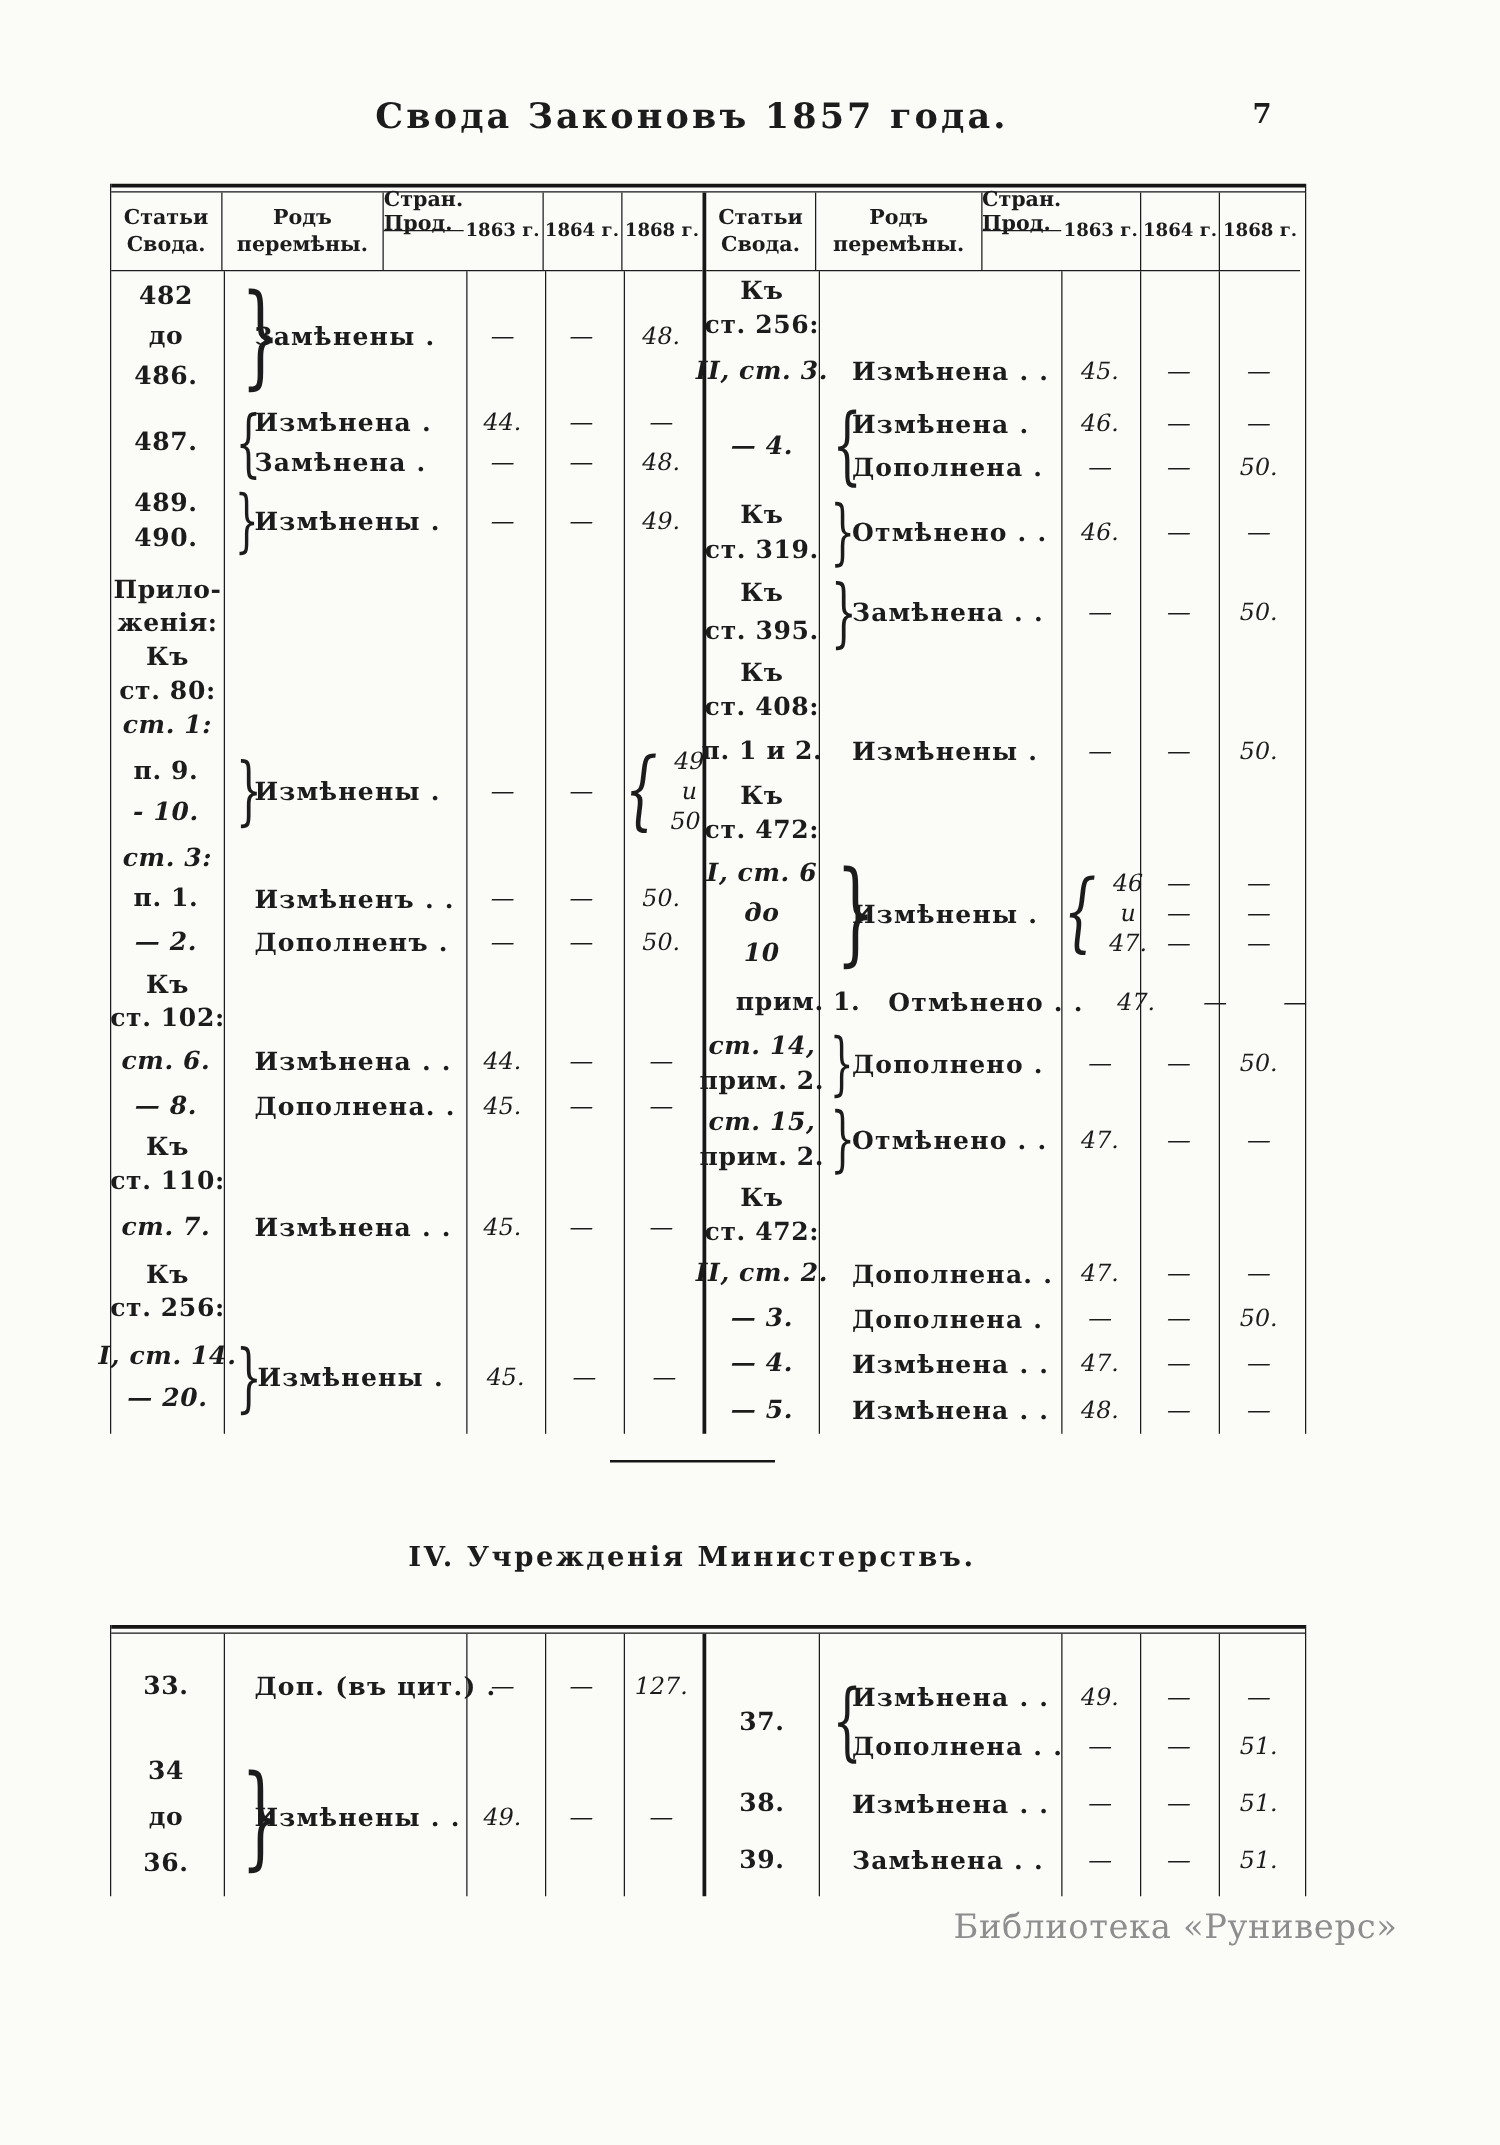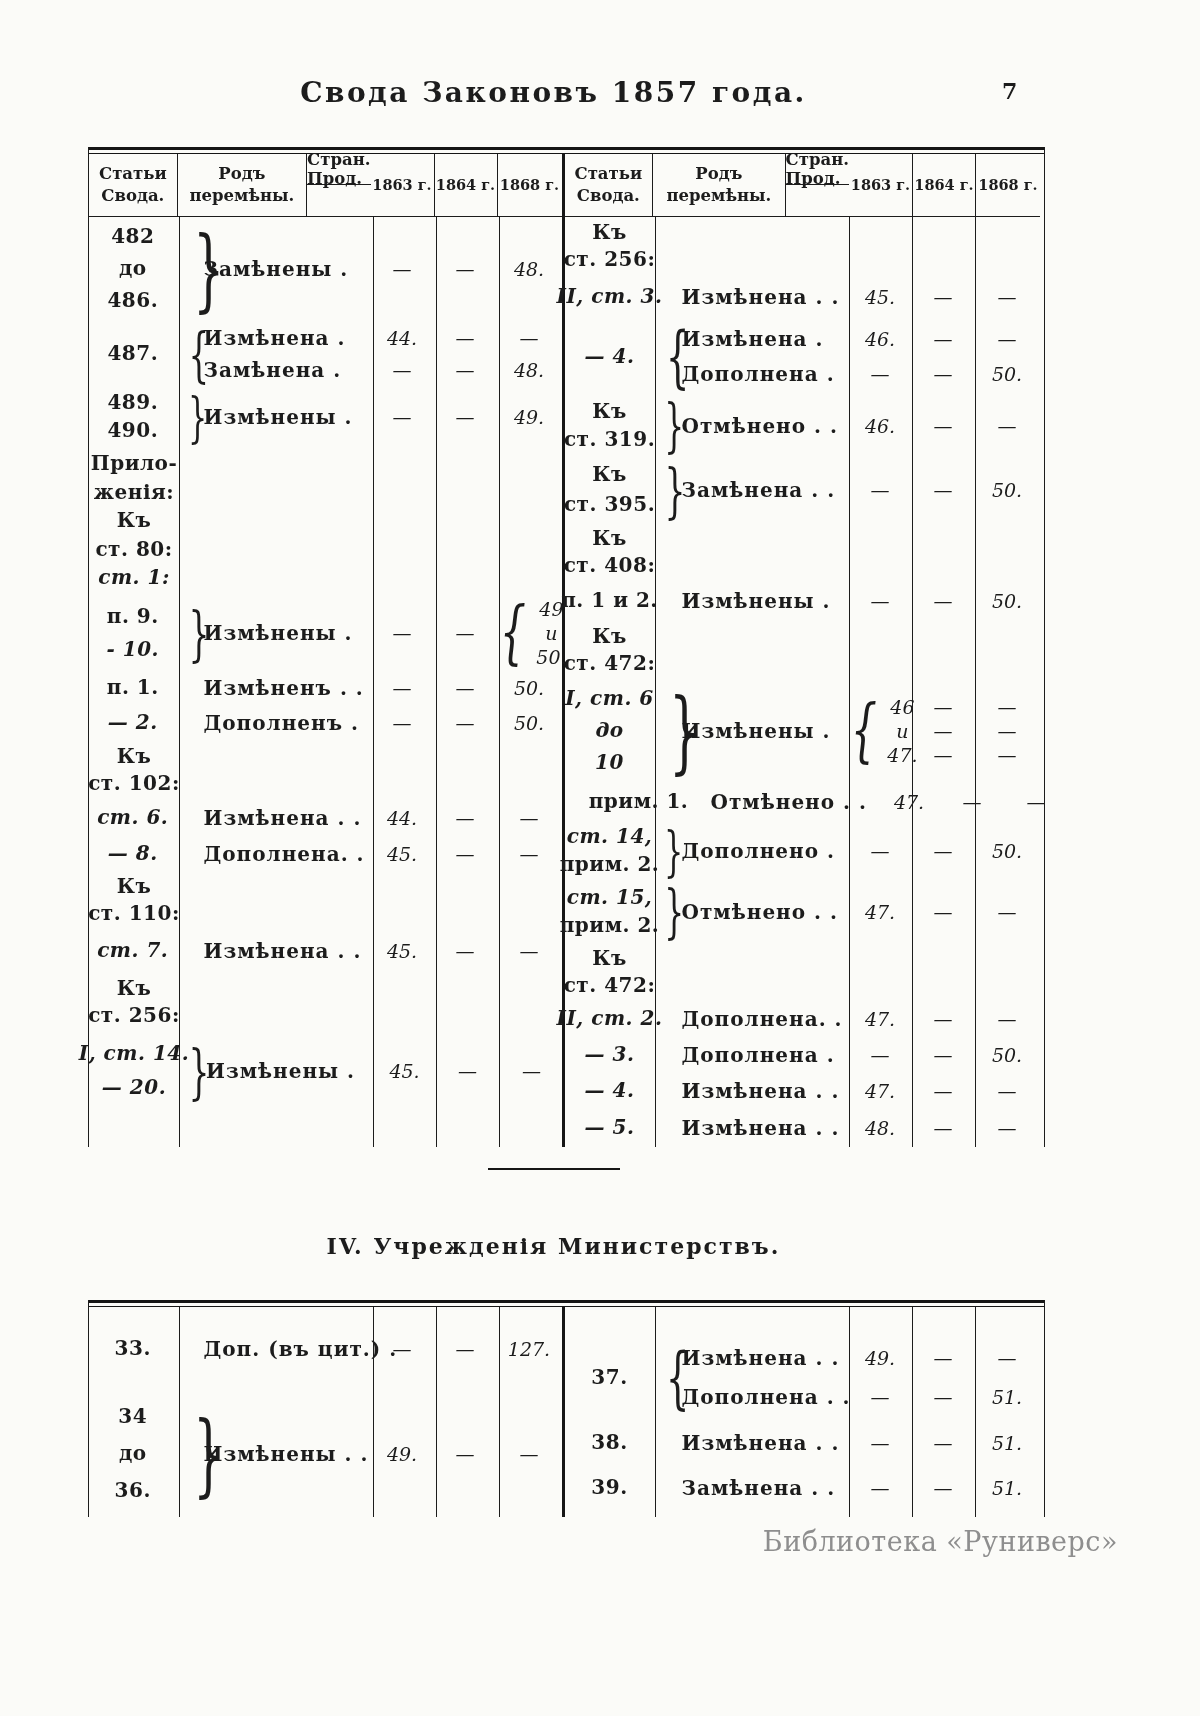--- a/index.html
+++ b/index.html
@@ -154,21 +154,21 @@
                   </div>
                   <div class="yc">
                     <div style="display: inline;">—</div>
                   </div>
                   <div class="yc">
                     <div style="display: inline;">49.</div>
                   </div>
                 </div>
               </div>
             </div>
-            <div class="trow" style="min-height: 148px;">
+            <div class="trow" style="min-height: 148px; align-items: flex-end;">
               <div class="art">
                 <div class="artline">Прило-</div>
                 <div class="artline">женія:</div>
                 <div class="artline">Къ</div>
                 <div class="artline">ст. 80:</div>
                 <div class="artline it">ст. 1:</div>
               </div>
             </div>
             <div class="trow" style="min-height: 76px;">
               <div class="art">
@@ -189,20 +189,25 @@
                     <div class="stack">
                       <div class="sbrace" style="font-size: 69px;">{</div>
                       <div class="slines">
                         <div class="sl">49</div>
                         <div class="sl">и</div>
                         <div class="sl">50.</div>
                       </div>
                     </div>
                   </div>
                 </div>
+              </div>
+            </div>
+            <div class="trow" style="min-height: 30px;">
+              <div class="art">
+                <div class="artline it">ст. 3:</div>
               </div>
             </div>
             <div class="trow" style="min-height: 34px;">
               <div class="art">
                 <div class="artline">п. 1.</div>
               </div>
               <div class="rowsub">
                 <div class="entryline">
                   <div class="lbl">Измѣненъ . .</div>
                   <div class="yc">

